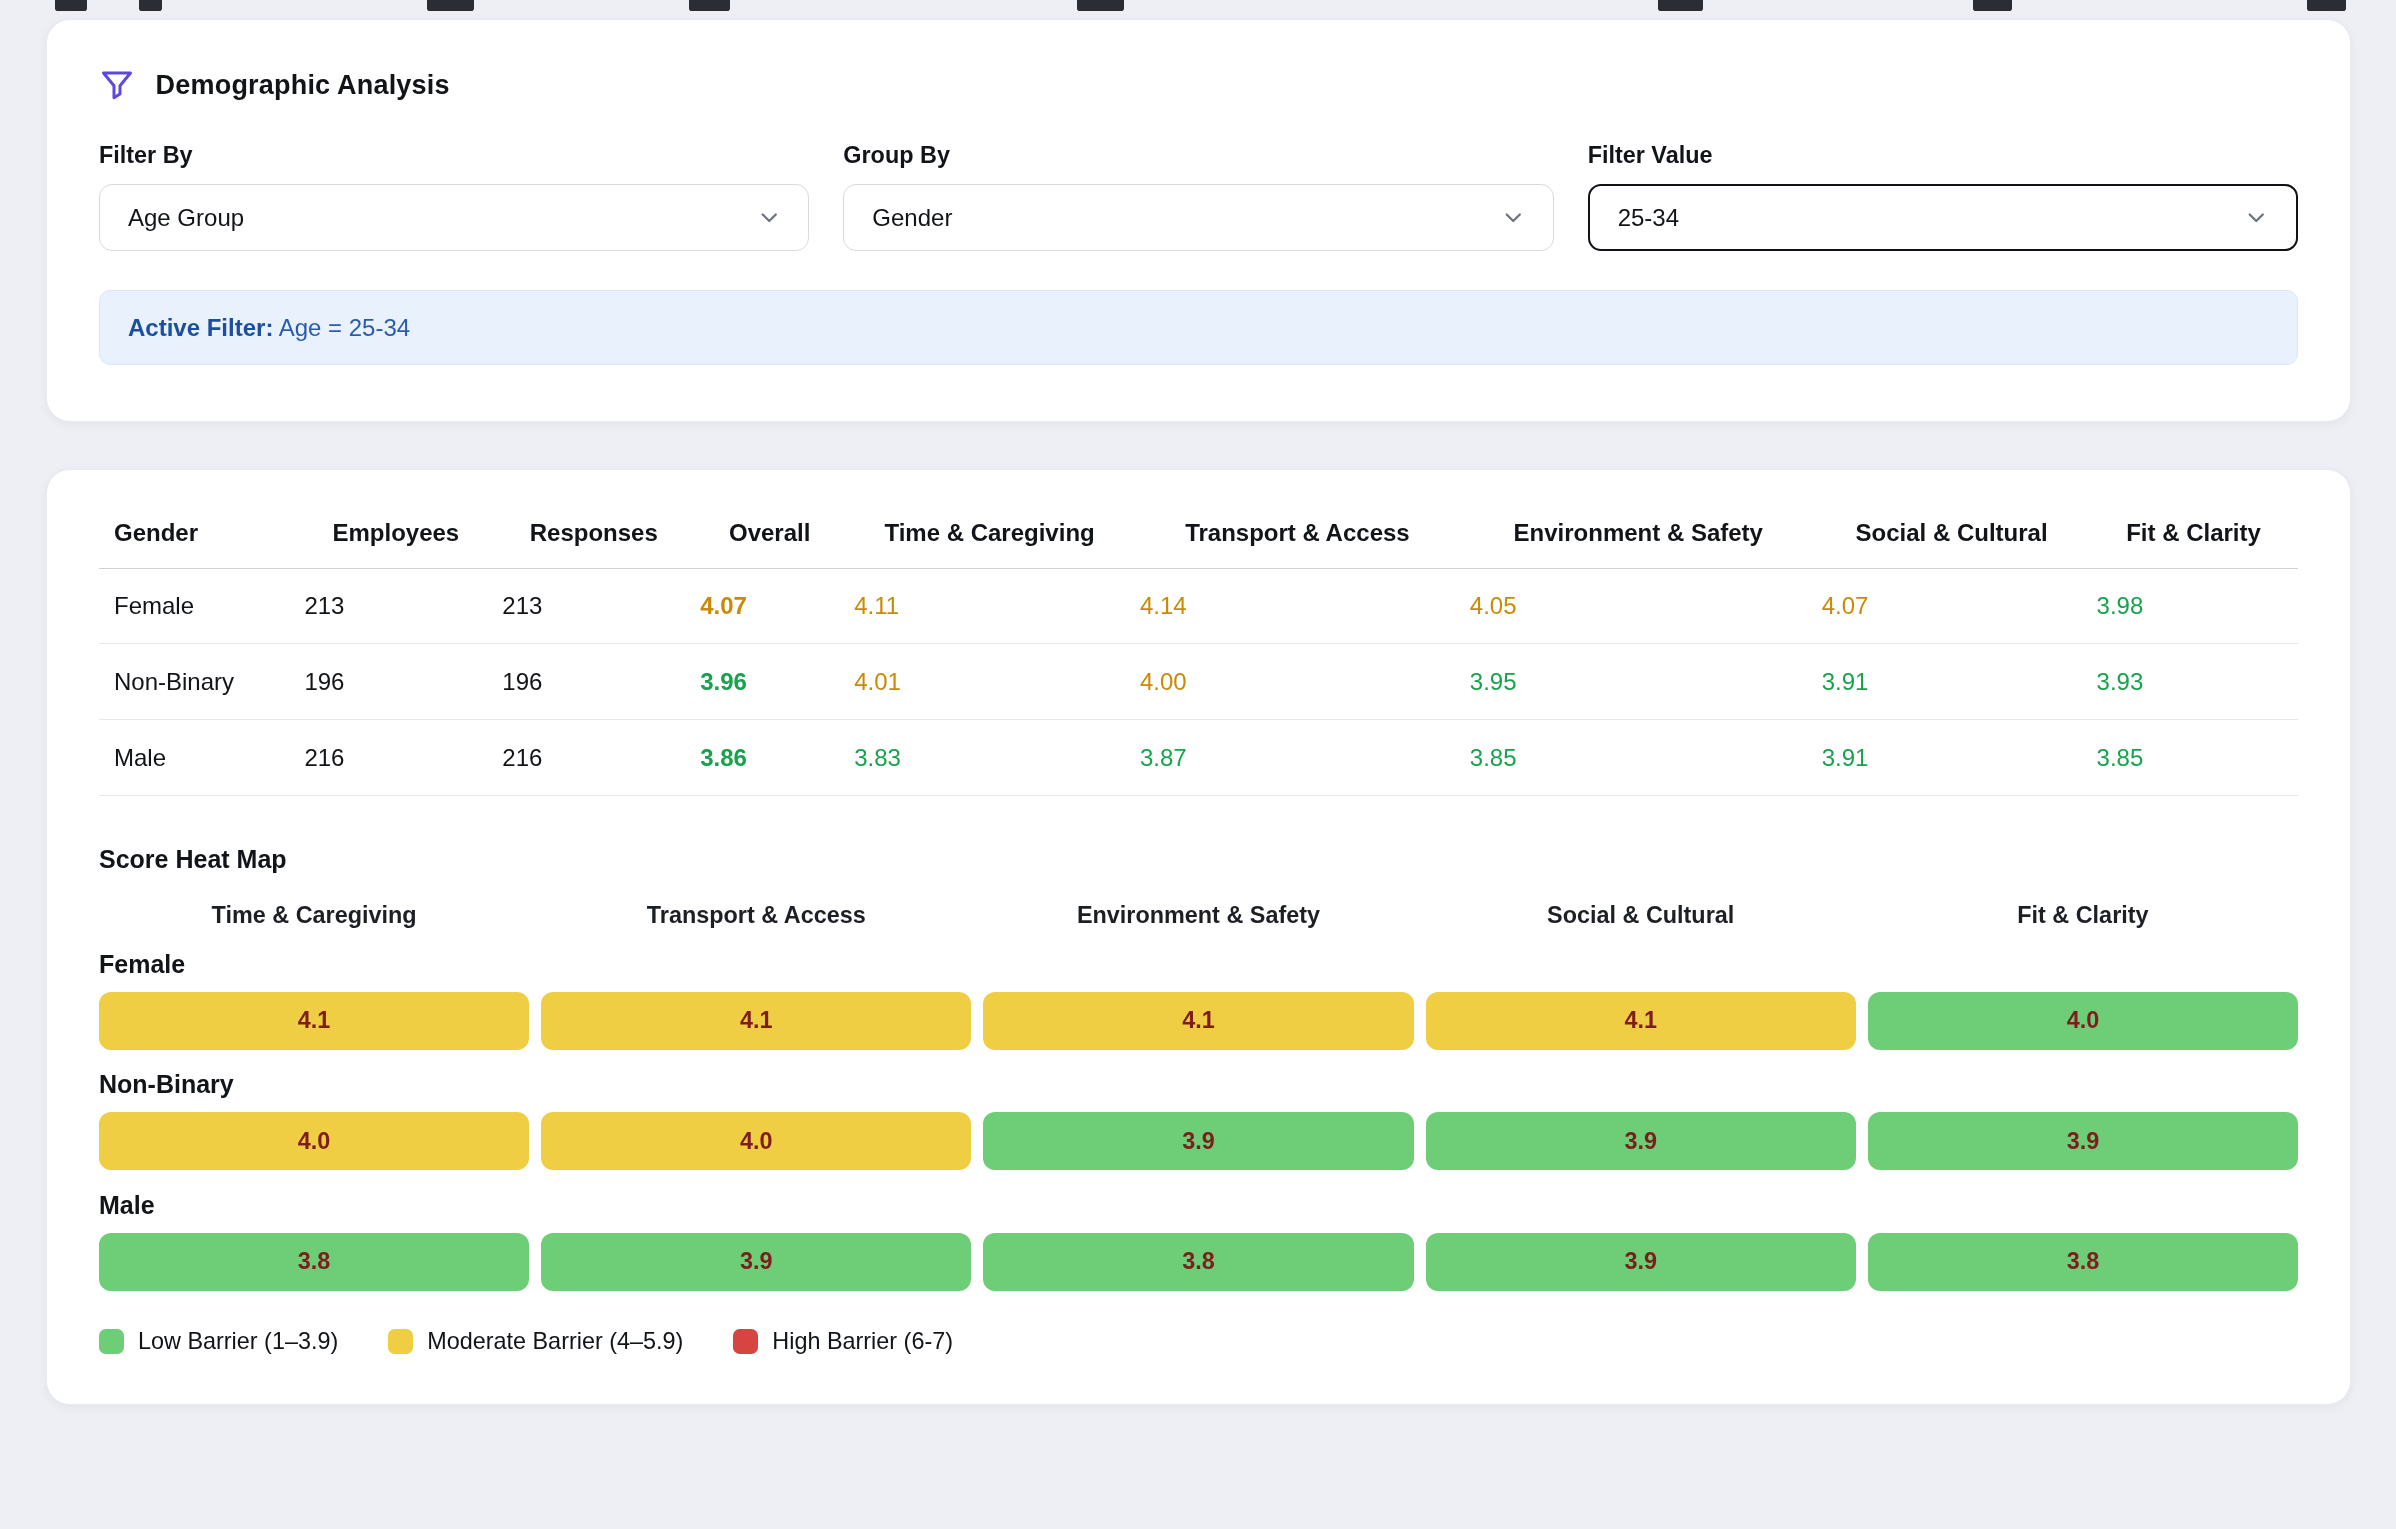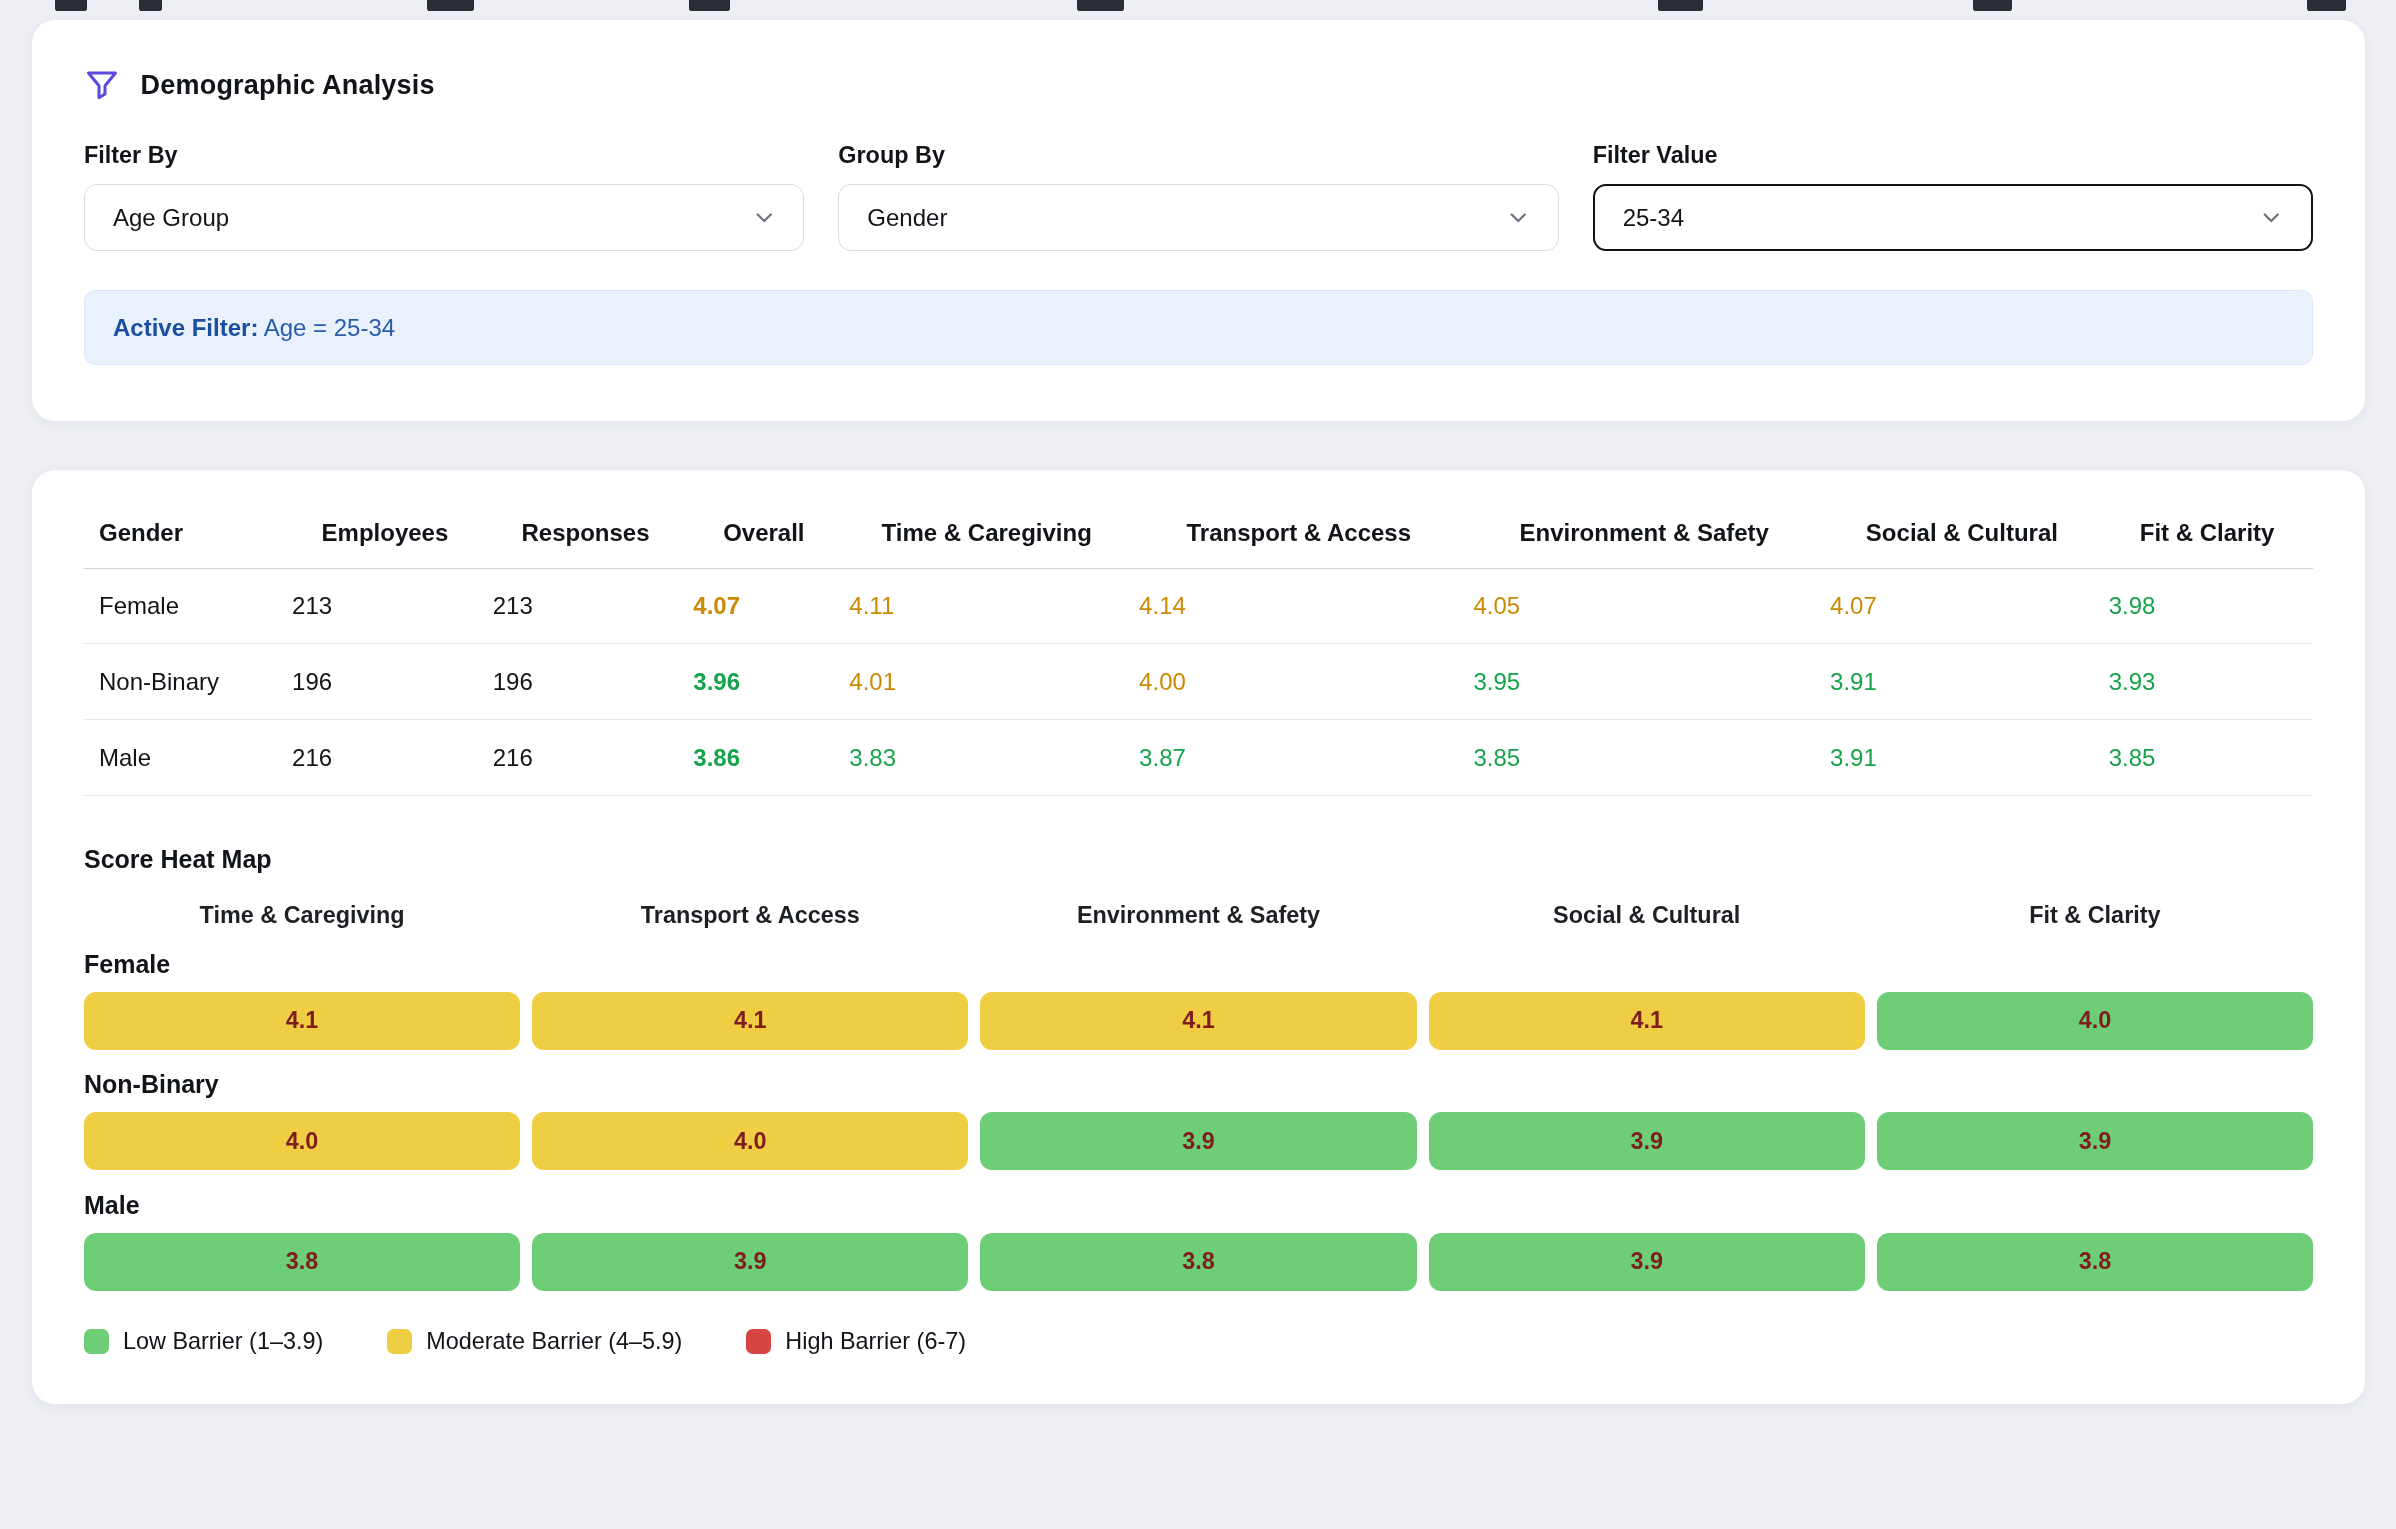--- a/index.html
+++ b/index.html
@@ -7,21 +7,21 @@
     --amber:#ca8a04; --green:#16a34a; --accent:#5b49e0;
     --blue-dark:#1d4fa0; --blue:#2a5cab;
   }
   *{box-sizing:border-box; margin:0; padding:0;}
   html,body{width:2397px; height:1529px; overflow:hidden;}
   body{
     background:#edeff4;
     font-family:"Liberation Sans", sans-serif;
     color:#111418;
   }
-  .page{position:relative; width:2397px; height:1529px; padding:19px 31px;}
+  .page{position:relative; width:2397px; height:1529px; padding:19px 46px;}
   
   .top-crop span{
     position:absolute; top:0; height:11.2px; background:#2a2d33; border-radius:0 0 2.8px 2.8px;
   }
   .top-crop span:nth-child(1){left:55px; width:32px;}
   .top-crop span:nth-child(2){left:139px; width:22.5px;}
   .top-crop span:nth-child(3){left:427px; width:47px;}
   .top-crop span:nth-child(4){left:689px; width:41px;}
   .top-crop span:nth-child(5){left:1077px; width:47px;}
   .top-crop span:nth-child(6){left:1658px; width:45px;}
@@ -82,21 +82,21 @@
   .heat-col-header{font-size:23.4px; font-weight:700; text-align:center; color:#1c1f24;}
   .heat-group-label{font-size:25px; font-weight:700; margin:20.6px 0 13px;}
   .heat-cell{
     height:58px; border-radius:12px;
     display:flex; align-items:center; justify-content:center;
     font-size:23.4px; font-weight:700; color:#7f1d1d;
   }
   .heat-cell.level-low{background:var(--low);}
   .heat-cell.level-moderate{background:var(--moderate);}
 
-  .legend{display:flex; align-items:center; gap:64px; margin-top:37px;}
+  .legend{display:flex; align-items:center; gap:50px; margin-top:37px;}
   .legend-item{display:flex; align-items:center; gap:14px; font-size:23.4px;}
   .legend-swatch{width:25px; height:25px; border-radius:6.6px;}
   .legend-swatch.level-low{background:var(--low);}
   .legend-swatch.level-moderate{background:var(--moderate);}
   .legend-swatch.level-high{background:var(--high);}
 </style>
 </head>
 <body>
 
 <div class="page">

